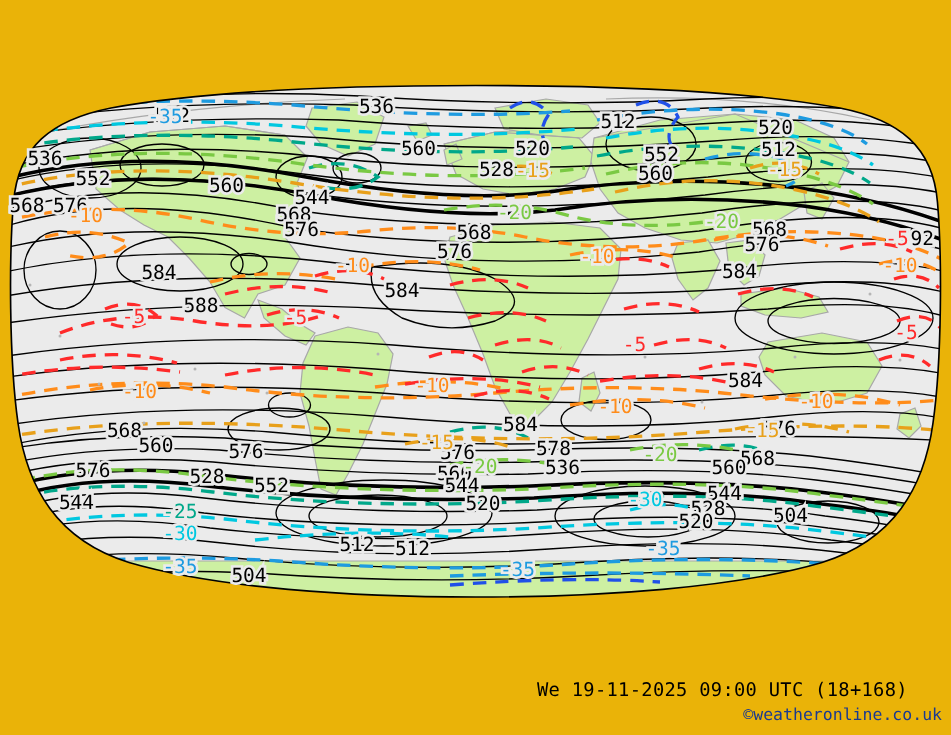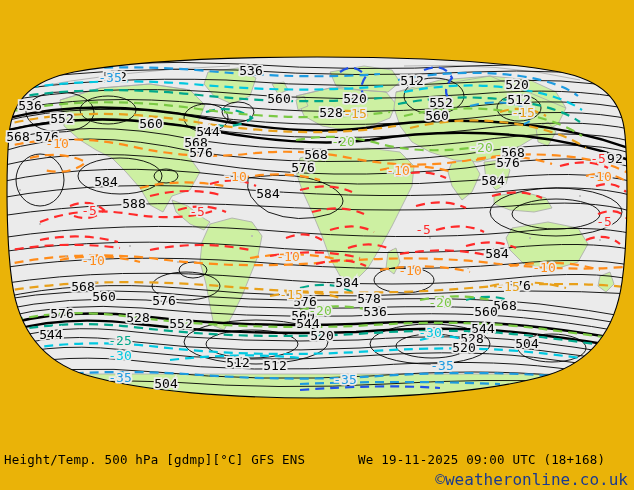--- a/index.html
+++ b/index.html
@@ -3,21 +3,21 @@
 <meta charset="utf-8">
 <style>
   html,body{margin:0;padding:0;background:#ffffff;}
   body{width:634px;height:490px;overflow:hidden;font-family:"DejaVu Sans Mono",monospace;}
   #app{position:relative;width:634px;height:490px;background:#eab308;}
   #map-area{position:absolute;left:0;top:0;width:634px;height:430px;}
   #map-svg{display:block;}
   .footer{position:absolute;left:0;top:430px;width:634px;height:60px;}
   .foot-title{position:absolute;left:4px;top:22px;font-size:12.5px;color:#000;letter-spacing:.2px;white-space:nowrap;}
   .foot-date{position:absolute;left:358px;top:22px;font-size:12.5px;color:#000;letter-spacing:.2px;white-space:nowrap;}
-  .foot-copy{position:absolute;right:6px;top:40px;font-size:16px;color:#1b3a8f;white-space:nowrap;}
+  .foot-copy{position:absolute;right:6px;top:40px;font-size:11px;color:#1b3a8f;white-space:nowrap;}
   text{font-family:"DejaVu Sans Mono",monospace;}
 </style>
 </head>
 <body>
 
 <div id="app">
 
   <div id="map-area">
     <svg id="map-svg" width="634" height="430" viewBox="0 0 634 430">
       <defs>
@@ -441,18 +441,17 @@
           <text x="120" y="382" text-anchor="middle" font-size="13" fill="#1e9be0">-35</text>
           <text x="345" y="384" text-anchor="middle" font-size="13" stroke="#ebebeb" stroke-width="3.5" fill="none">-35</text>
           <text x="345" y="384" text-anchor="middle" font-size="13" fill="#1e9be0">-35</text>
           <text x="442" y="370" text-anchor="middle" font-size="13" stroke="#ebebeb" stroke-width="3.5" fill="none">-35</text>
           <text x="442" y="370" text-anchor="middle" font-size="13" fill="#1e9be0">-35</text>
         </g>
     </svg>
   </div>
 
   <div class="footer">
-    <div class="foot-title">Height/Temp. 500 hPa [gdmp][°C] GFS ENS</div>
     <div class="foot-date">We 19-11-2025 09:00 UTC (18+168)</div>
     <div class="foot-copy">©weatheronline.co.uk</div>
   </div>
 
 </div>
 
 </body></html>

